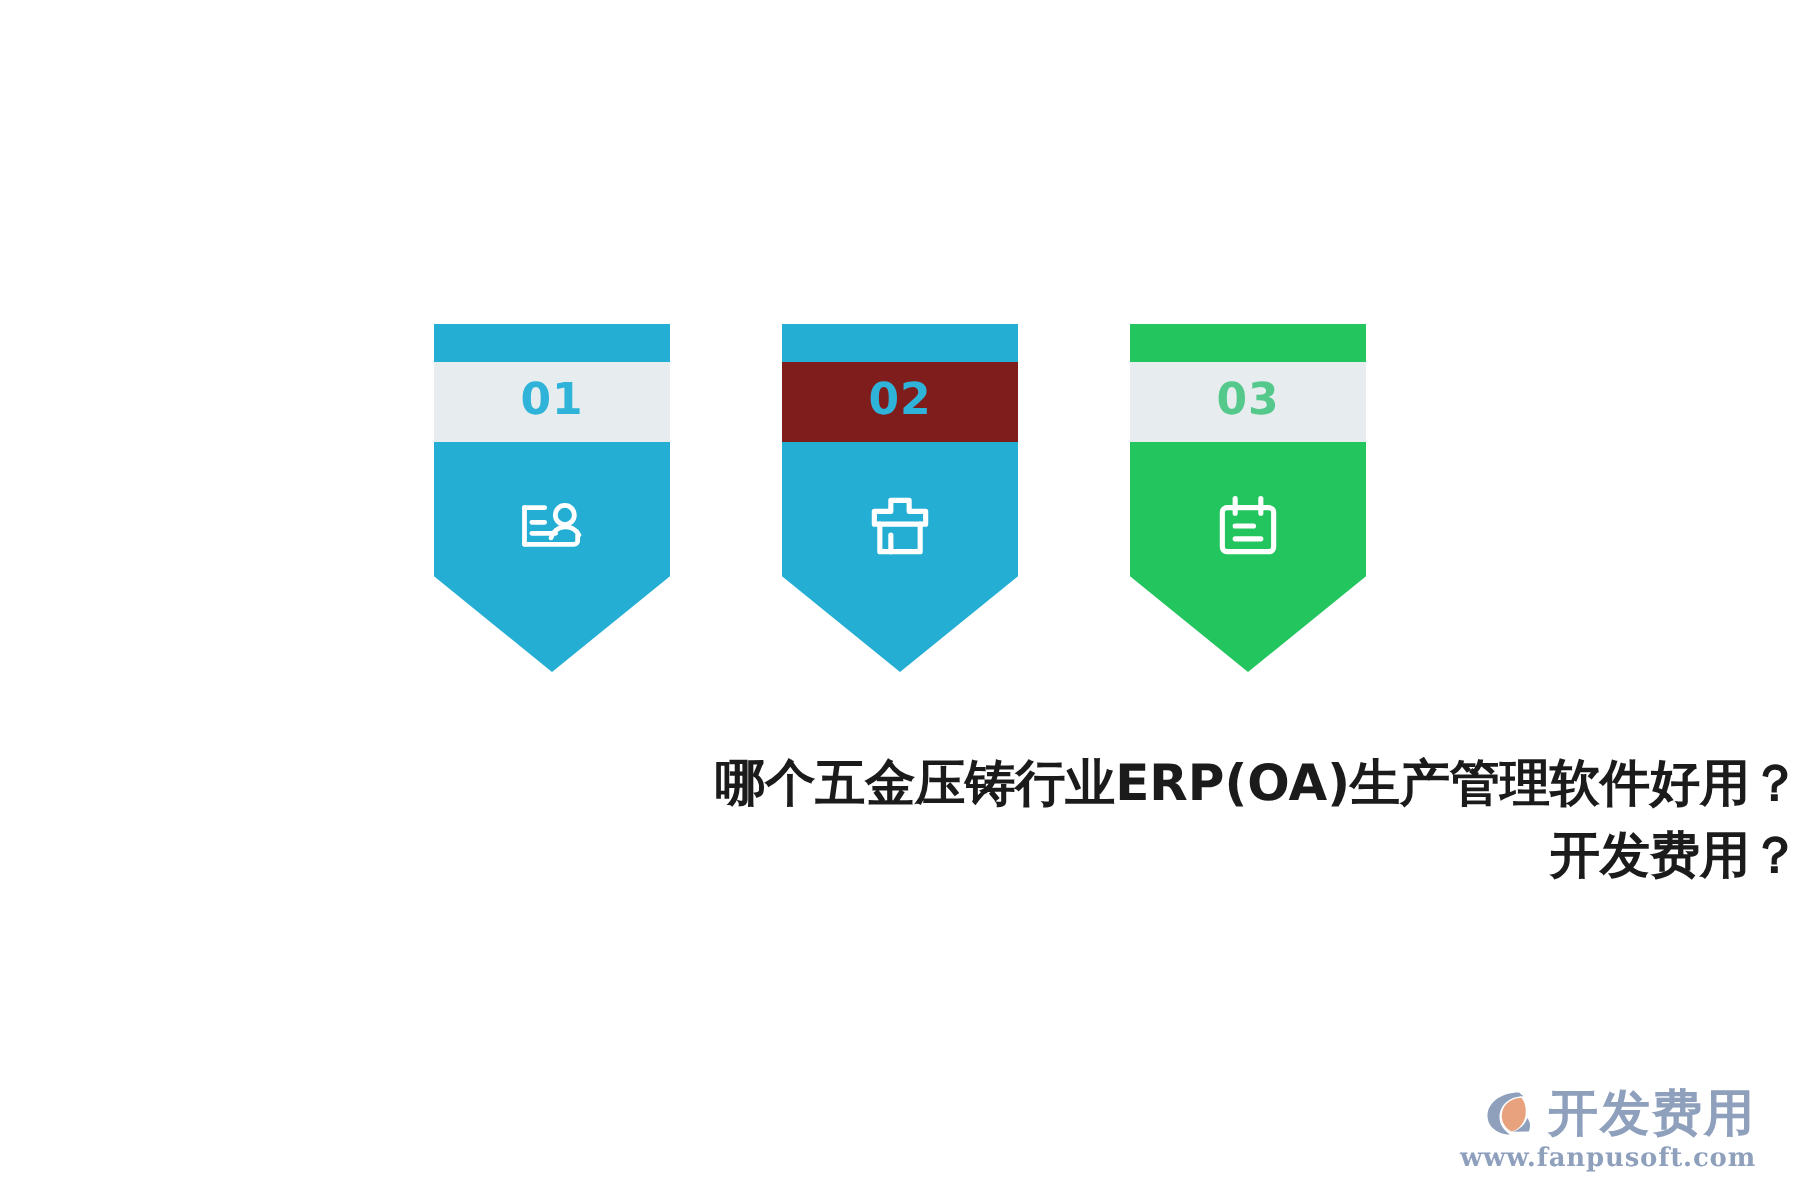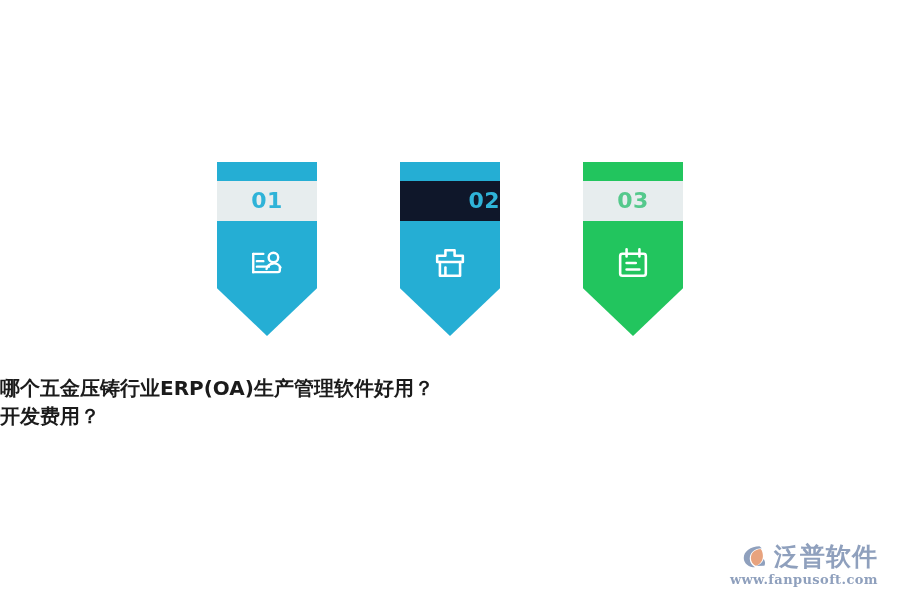--- a/index.html
+++ b/index.html
@@ -18,21 +18,21 @@
   
   #banners {
     position:absolute;
     left:217px; top:162px;
     width:466px; height:174px;
     display:flex;
     justify-content:space-between;
   }
   .banner {
     position:relative;
-    width:100px;
+    width:118px;
     height:174px;
     display:flex;
     flex-direction:column;
     
     -webkit-clip-path:polygon(0 0, 100% 0, 100% 72.5%, 50% 100%, 0 72.5%);
     clip-path:polygon(0 0, 100% 0, 100% 72.5%, 50% 100%, 0 72.5%);
   }
   .banner-top {
     height:19px;
     flex:0 0 19px;
@@ -63,23 +63,23 @@
     width:44px; height:44px;
     display:block;
   }
   .banner-icon svg { display:block; width:44px; height:44px; }
 
   
   #headline {
     position:absolute;
     left:0; top:374px;
     width:900px;
-    text-align:left;
+    text-align:right;
     color:#1b1b1b;
-    font-size:20px;
+    font-size:25px;
     font-weight:bold;
     line-height:1.42;
     letter-spacing:0px;
     font-family:"DejaVu Sans","Liberation Sans",sans-serif;
     white-space:pre-line;
   }
 
   
   #logo {
     position:absolute;
@@ -133,21 +133,21 @@
             <path d="M13 22 H20 M13 28 H26"></path>
             <circle cx="31" cy="18" r="5.2"></circle>
             <path d="M23.5 30.5 a8.2 8.2 0 0 1 15.2 -1.6"></path>
           </svg>
         </span>
       </div>
     </div>
 
     <div class="banner" id="b1" style="background: rgb(37, 174, 212);">
       <div class="banner-top"></div>
-      <div class="banner-band" style="background: #0f172a; justify-content: flex-end;">
+      <div class="banner-band" style="background: #7f1d1d;">
         <span class="banner-num" style="color: rgb(47, 179, 216);">02</span>
       </div>
       <div class="banner-body">
         <span class="banner-icon">
           <svg viewBox="0 0 48 48" fill="none" stroke="#ffffff" stroke-width="2.8" stroke-linecap="round" stroke-linejoin="round">
             <path d="M19 10 H29 V16 H38 V23 H10 V16 H19 Z"></path>
             <path d="M13 23 V38 H35 V23"></path>
             <path d="M19 38 V29"></path>
           </svg>
         </span>
@@ -177,18 +177,18 @@
 
   <div id="logo">
     <div id="logo-row">
       <span id="logo-mark">
         <svg viewBox="0 0 40 40">
           <path d="M26 7 C14 7 5 14 5 22.5 C5 30 12 35 20 35 C15.5 32 13 28 13 23.5 C13 15.5 19.5 9.5 29 9.5 Z" fill="#8fa0bd"></path>
           <path d="M27.5 10.5 C19.5 11 14.5 16 14.5 22.5 C14.5 27 17 31 21 33 C26.5 31.5 30.5 26.5 30.5 20 C30.5 16 29.5 12.5 27.5 10.5 Z" fill="#e8a37e"></path>
           <path d="M21.5 33.2 C26 32 30 28.5 31.5 24 C33.5 26.5 34 30 32.5 33 Z" fill="#8fa0bd"></path>
         </svg>
       </span>
-      <span id="logo-name" style="color: rgb(143, 160, 189);">泛普软件</span>
+      <span id="logo-name" style="color: rgb(143, 160, 189);">开发费用</span>
     </div>
     <div id="logo-url" style="color: rgb(143, 160, 189); text-align: right;">www.fanpusoft.com</div>
   </div>
 
 </div>
 
 </body></html>

